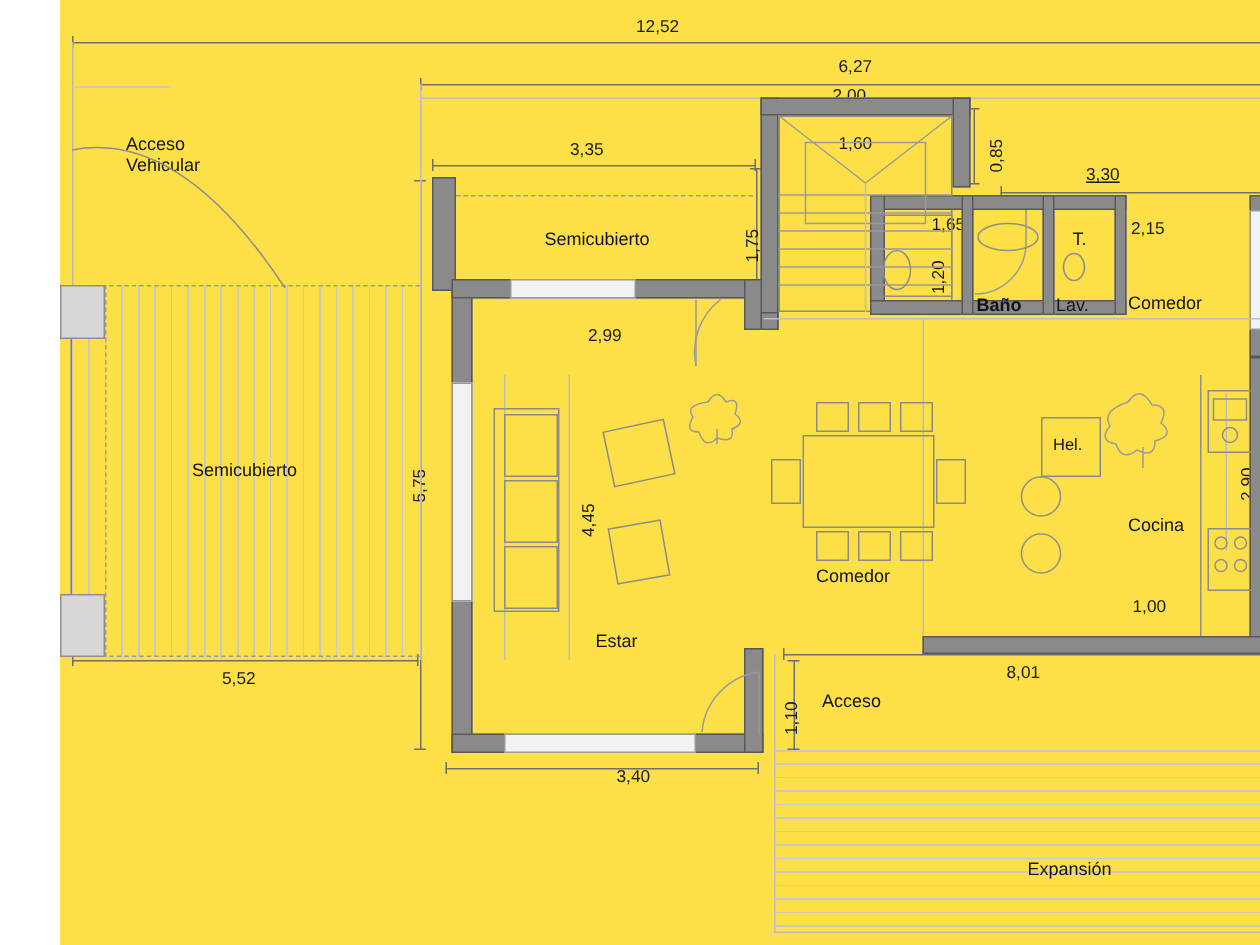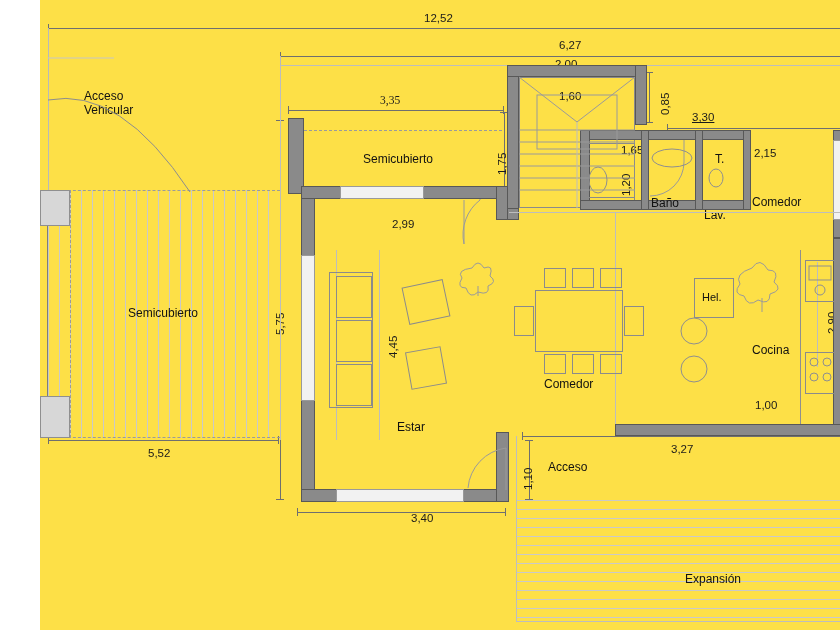--- a/index.html
+++ b/index.html
@@ -134,28 +134,28 @@
   <div class="ext" style="left:240px; top:56px; height:58px;"></div>
 
   <div class="dimline h" style="left:471px; top:76px; width:135px;"></div>
   <div class="tick v" style="left:471px; top:72px;"></div>
   <div class="tick v" style="left:606px; top:72px;"></div>
   <div class="lbl" style="left:515px; top:58px;">2,00</div>
 
   <div class="dimline h" style="left:248px; top:110px; width:216px;"></div>
   <div class="tick v" style="left:248px; top:106px;"></div>
   <div class="tick v" style="left:463px; top:106px;"></div>
-  <div class="lbl" style="left:340px; top:94px;font-family:Liberation Serif, serif;">3,35</div>
+  <div class="lbl" style="left:340px; top:94px;">3,35</div>
 
   <div class="lbl" style="left:519px; top:90px;">1,60</div>
 
   <div class="dimline h" style="left:627px; top:128px; width:186px;"></div>
   <div class="tick v" style="left:627px; top:124px;"></div>
   <div class="tick v" style="left:812px; top:124px;"></div>
-  <div class="lbl" style="left:652px; top:111px;text-decoration:underline;">3,30</div>
+  <div class="lbl" style="left:684px; top:111px;text-decoration:underline;">3,30</div>
 
   <div class="dimline v" style="left:609px; top:72px; height:50px;"></div>
   <div class="tick h" style="left:605px; top:72px;"></div>
   <div class="tick h" style="left:605px; top:122px;"></div>
   <div class="lbl rot" style="left:619px; top:115px;">0,85</div>
 
   <div class="dimline v" style="left:464px; top:112px; height:88px;"></div>
   <div class="tick h" style="left:460px; top:112px;"></div>
   <div class="tick h" style="left:460px; top:199px;"></div>
   <div class="lbl rot" style="left:456px; top:175px;">1,75</div>
@@ -201,21 +201,21 @@
   <div class="lbl" style="left:108px; top:447px;">5,52</div>
 
   <div class="dimline h" style="left:257px; top:512px; width:209px;"></div>
   <div class="tick v" style="left:257px; top:508px;"></div>
   <div class="tick v" style="left:465px; top:508px;"></div>
   <div class="lbl" style="left:371px; top:512px;">3,40</div>
 
   <div class="dimline h" style="left:482px; top:436px; width:330px;"></div>
   <div class="tick v" style="left:482px; top:432px;"></div>
   <div class="tick v" style="left:811px; top:432px;"></div>
-  <div class="lbl" style="left:631px; top:443px;">3,27</div>
+  <div class="lbl" style="left:631px; top:443px;">8,01</div>
 
   <div class="hatch-v" style="left:8px; top:190px; width:230px; height:248px;"></div>
   <div class="dashed-h" style="left:8px; top:190px; width:232px;"></div>
   <div class="dashed-h" style="left:8px; top:437px; width:232px;"></div>
   <div class="dashed-v" style="left:30px; top:190px; height:248px;"></div>
   <div class="gray-fill" style="left:0px; top:190px; width:30px; height:36px;"></div>
   <div class="gray-fill" style="left:0px; top:396px; width:30px; height:42px;"></div>
   <div class="thinline" style="left:7px; top:226px; width:1px; height:170px;"></div>
   <div class="room" style="left:88px; top:306px;">Semicubierto</div>
 
@@ -256,22 +256,22 @@
   <div class="wall" style="left:467px; top:208px; width:12px; height:12px;"></div>
   <div class="rect-outline" style="left:479px; top:77px; width:116px; height:131px;"></div>
 
   <div class="wall" style="left:540px; top:130px; width:171px; height:10px;"></div>
   <div class="wall" style="left:540px; top:130px; width:10px; height:80px;"></div>
   <div class="wall" style="left:540px; top:200px; width:171px; height:10px;"></div>
   <div class="wall" style="left:601px; top:130px; width:8px; height:80px;"></div>
   <div class="wall" style="left:655px; top:130px; width:8px; height:80px;"></div>
   <div class="wall" style="left:703px; top:130px; width:8px; height:80px;"></div>
   <div class="rect-outline" style="left:545px; top:143px; width:50px; height:55px;"></div>
-  <div class="room" style="left:611px; top:196px;">Baño</div>
-  <div class="room" style="left:664px; top:208px;text-align:center;">Lav.</div>
+  <div class="room" style="left:611px; top:196px;font-weight:bold;">Baño</div>
+  <div class="room" style="left:664px; top:196px;text-align:center;">Lav.</div>
   <div class="room" style="left:675px; top:152px;">T.</div>
   <div class="room" style="left:712px; top:195px;">Comedor</div>
 
   <div class="wall" style="left:793px; top:130px; width:16px; height:108px;"></div>
   <div class="rect-fill-lite" style="left:793px; top:140px; width:16px; height:80px;"></div>
   <div class="wall" style="left:793px; top:238px; width:16px; height:198px;"></div>
   <div class="wall" style="left:575px; top:424px; width:234px; height:12px;"></div>
 
   <div class="rect-outline" style="left:765px; top:260px; width:30px; height:42px;"></div>
   <div class="rect-outline" style="left:765px; top:352px; width:30px; height:42px;"></div>

